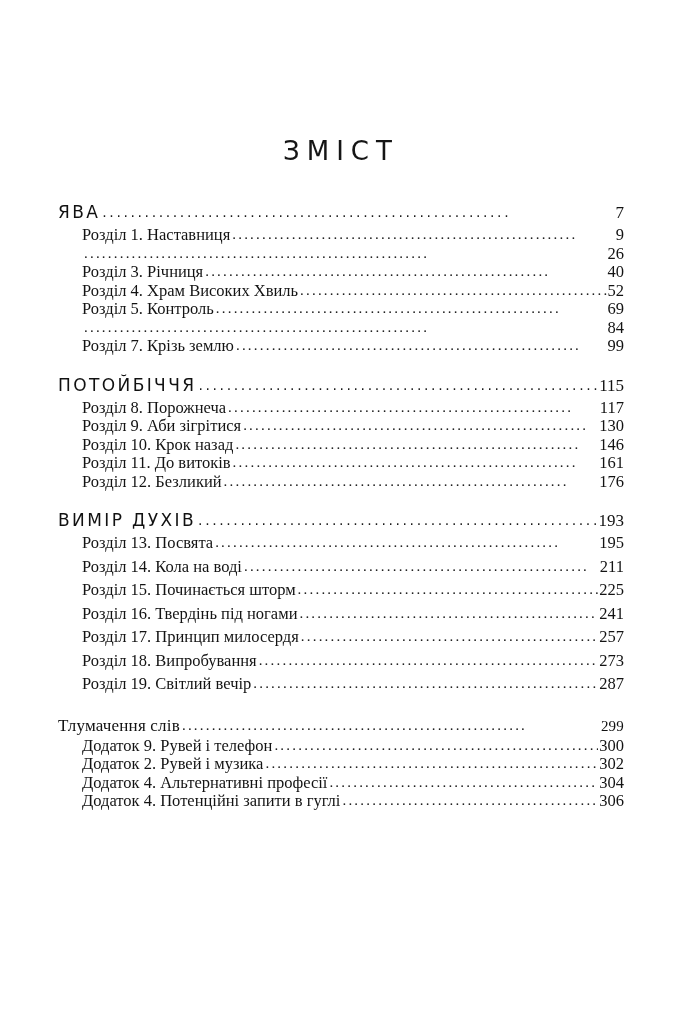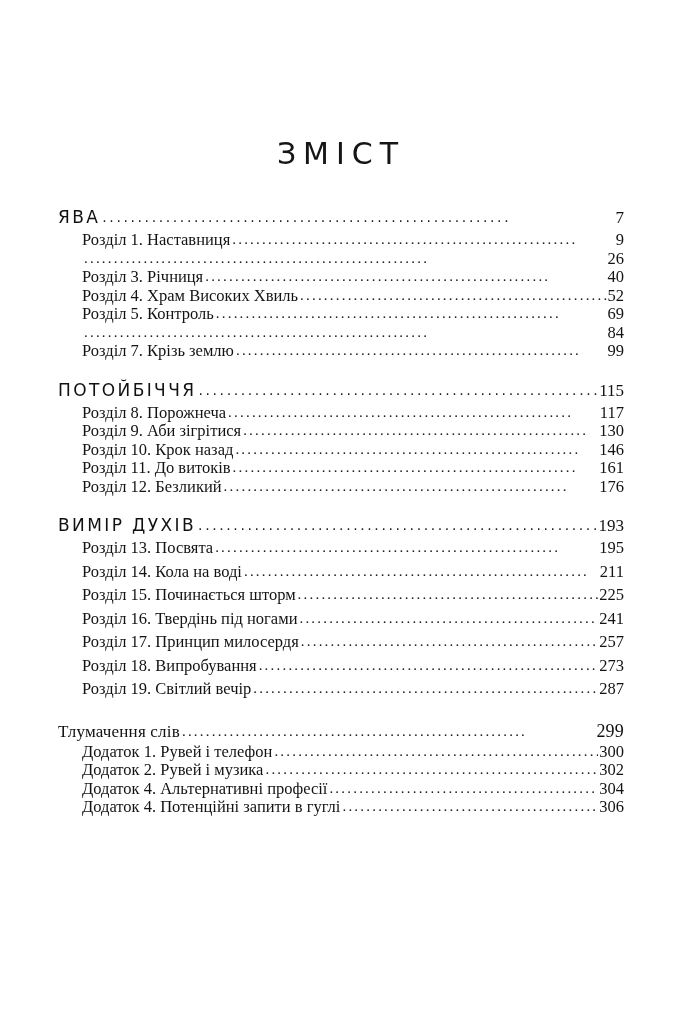--- a/index.html
+++ b/index.html
@@ -17,21 +17,21 @@
   }
   .page {
     width: 682px;
     height: 1024px;
     box-sizing: border-box;
     padding: 0 58px;
   }
   .toc-title {
     text-align: center;
     font-family: "DejaVu Sans", sans-serif;
-    font-size: 30px;
+    font-size: 26px;
     letter-spacing: 7px;
     font-weight: 400;
     margin-top: 136px;
     margin-bottom: 38px;
     color: #151515;
   }
   .toc-list {
     margin: 0;
     padding: 0;
     list-style: none;
@@ -90,21 +90,21 @@
 
   
   .plain-head {
     font-family: "Liberation Serif", serif;
     font-size: 17px;
     font-weight: 400;
     letter-spacing: 0.2px;
     margin-bottom: 4px;
     color: #111111;
   }
-  .plain-head .page-num { font-size: 18px; }
+  .plain-head .page-num { font-size: 15px; }
 
   .chapters {
     margin: 0;
     padding: 0 0 0 24px;
     list-style: none;
   }
   .chapter {
     font-size: 16.5px;
     color: #131313;
     margin-bottom: 2px;
@@ -255,21 +255,21 @@
     </li>
 
     <li class="part part-block-4">
       <div class="entry plain-head">
         <span class="label">Тлумачення слів</span>
         <span class="dots">..........................................................</span>
         <span class="page-num">299</span>
       </div>
       <ul class="chapters group-gap-2">
         <li class="entry chapter">
-          <span class="label">Додаток 1. Рувей і телефон</span>
+          <span class="label">Додаток 9. Рувей і телефон</span>
           <span class="dots">..........................................................</span>
           <span class="page-num">300</span>
         </li>
         <li class="entry chapter">
           <span class="label">Додаток 2. Рувей і музика</span>
           <span class="dots">..........................................................</span>
           <span class="page-num">302</span>
         </li>
         <li class="entry chapter">
           <span class="label">Додаток 4. Альтернативні професії</span>

